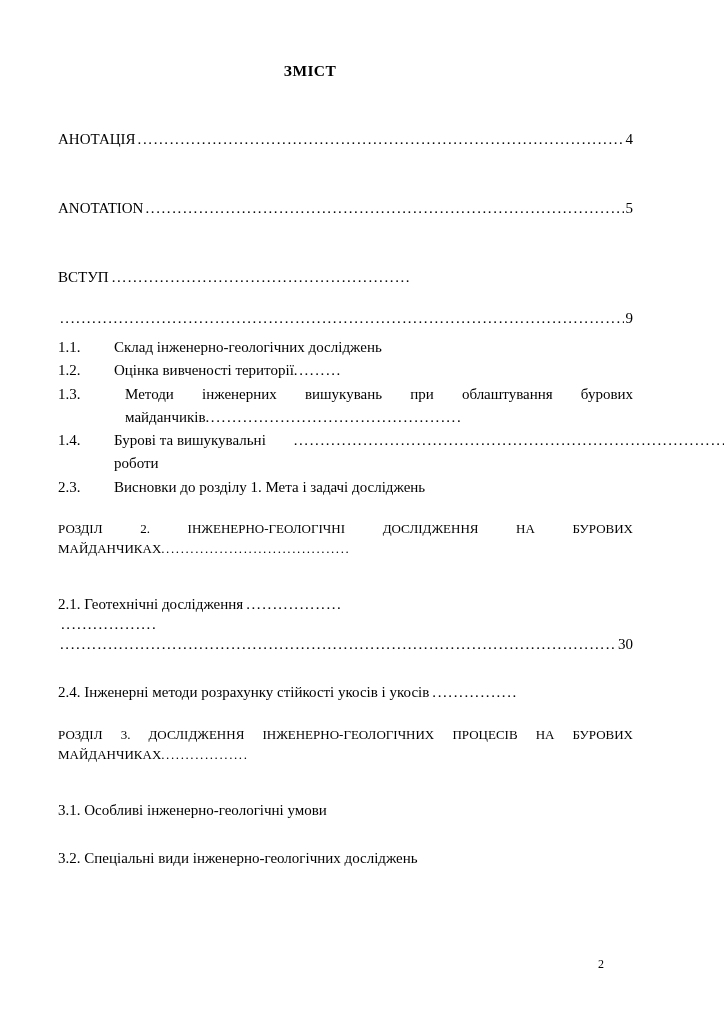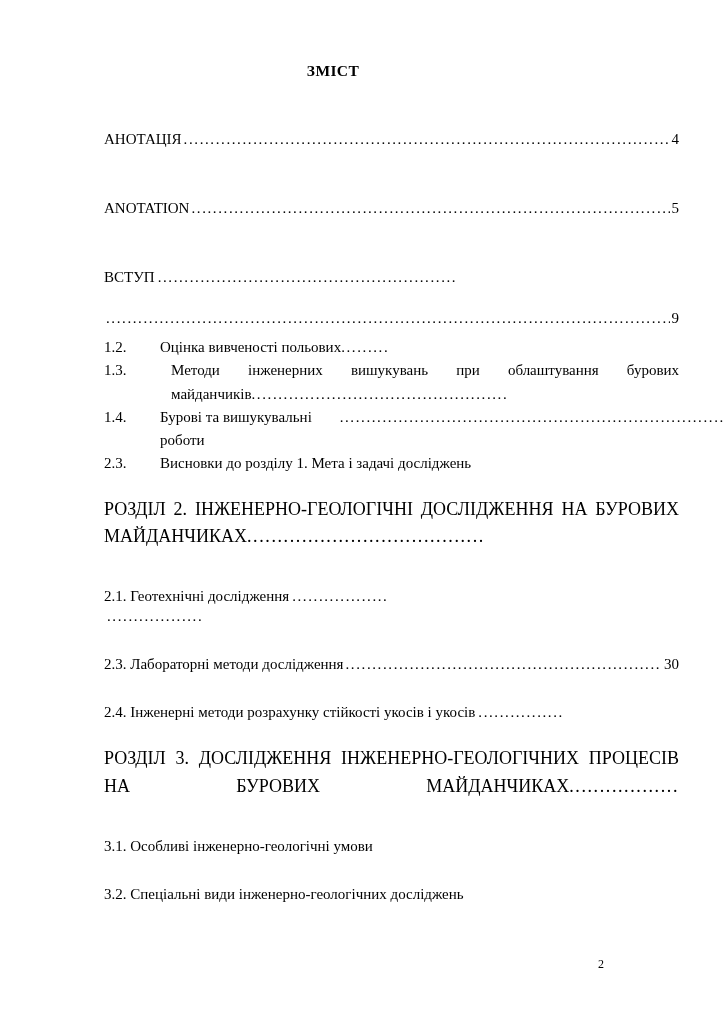--- a/index.html
+++ b/index.html
@@ -14,21 +14,21 @@
     color: #000000;
     position: relative;
     overflow: hidden;
   }
   .page {
     position: absolute;
     left: 0; top: 0;
     width: 656px;
     height: 1024px;
     box-sizing: border-box;
-    padding: 62px 52px 0 104px;
+    padding: 62px 52px 0 58px;
   }
   .doc-title {
     text-align: center;
     font-weight: bold;
     font-size: 15.5px;
     letter-spacing: 0.4px;
     margin: 0 0 24px 0;
     padding-right: 42px;
   }
   .toc {
@@ -76,21 +76,21 @@
   .justify {
     text-align: justify;
     text-align-last: left;
     margin-left: 11px;
   }
   .spread {
     display: flex;
     align-items: baseline;
   }
   .chapter {
-    font-size: 18px;
+    font-size: 13px;
     line-height: 1.55;
     text-align: justify;
   }
   .nowrapdots { letter-spacing: 1.6px; }
   .page-number {
     position: absolute;
     right: 52px;
     bottom: 52px;
     font-size: 12px;
   }
@@ -132,25 +132,29 @@
 
     <div class="gap-lg"></div>
 
     <div class="entry">
       <span class="leader">....................................................................................................................................................</span>
       <span class="pg">9</span>
     </div>
 
     <div class="gap-sm"></div>
 
+    <div class="num-row">
+      <span class="num">1.1.</span>
+      <span class="body">Склад інженерно-геологічних досліджень</span>
+    </div>
 
     <div class="num-row">
       <span class="num">1.2.</span>
       <span class="body">
-        <span>Оцінка вивченості польових</span><span class="nowrapdots">.........</span>
+        <span>Оцінка вивченості території</span><span class="nowrapdots">.........</span>
       </span>
     </div>
 
     <div class="num-row">
       <span class="num">1.3.</span>
       <span class="body justify">
         <span>Методи   інженерних   вишукувань   при   облаштування   бурових майданчиків</span><span class="nowrapdots">................................................</span>
       </span>
     </div>
 
@@ -183,21 +187,20 @@
 
     <div class="gap-xs"></div>
 
     <div class="entry">
       <span class="nowrapdots" style="margin-left:3px;">..................</span>
     </div>
 
     <div class="gap-xs"></div>
 
     <div class="entry">
-      <span class="txt">2.3. Лабораторні методи дослідження</span>
       <span class="leader">....................................................................................................................................................</span>
       <span class="pg">30</span>
     </div>
 
     <div class="gap-xs"></div>
 
     <div class="entry">
       <span class="txt">2.4. Інженерні методи розрахунку стійкості укосів і укосів</span>
       <span class="nowrapdots" style="margin-left:3px;">................</span>
     </div>

